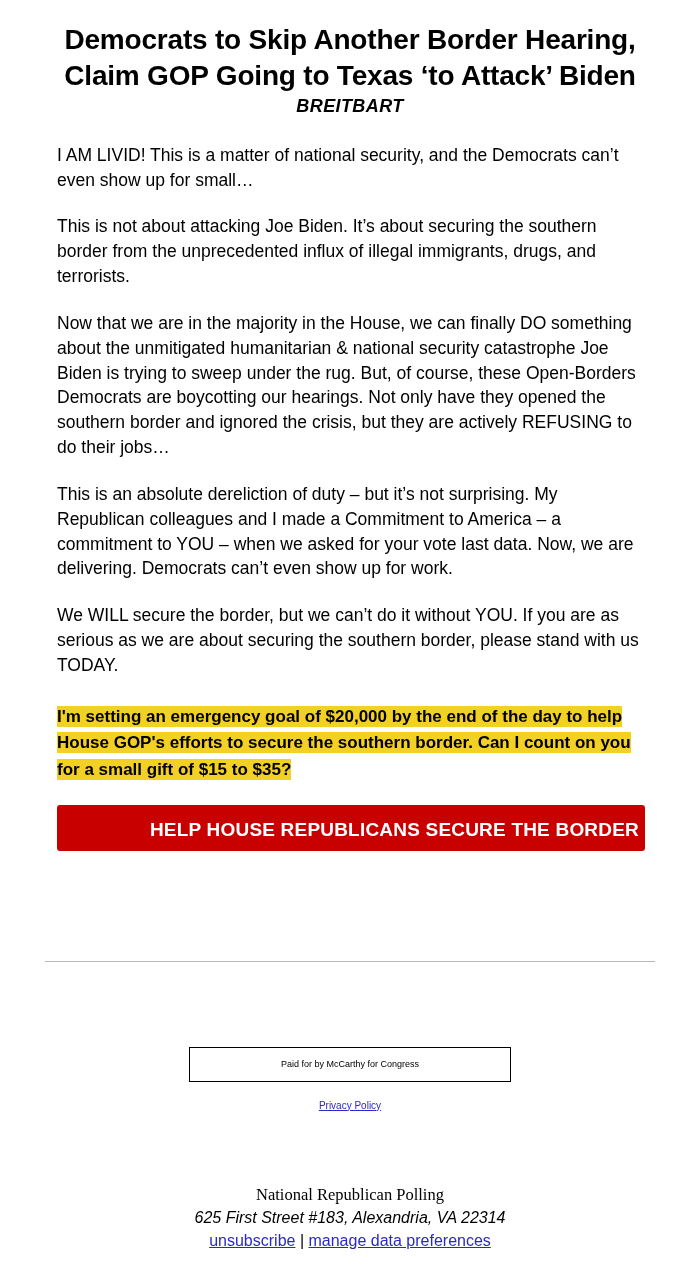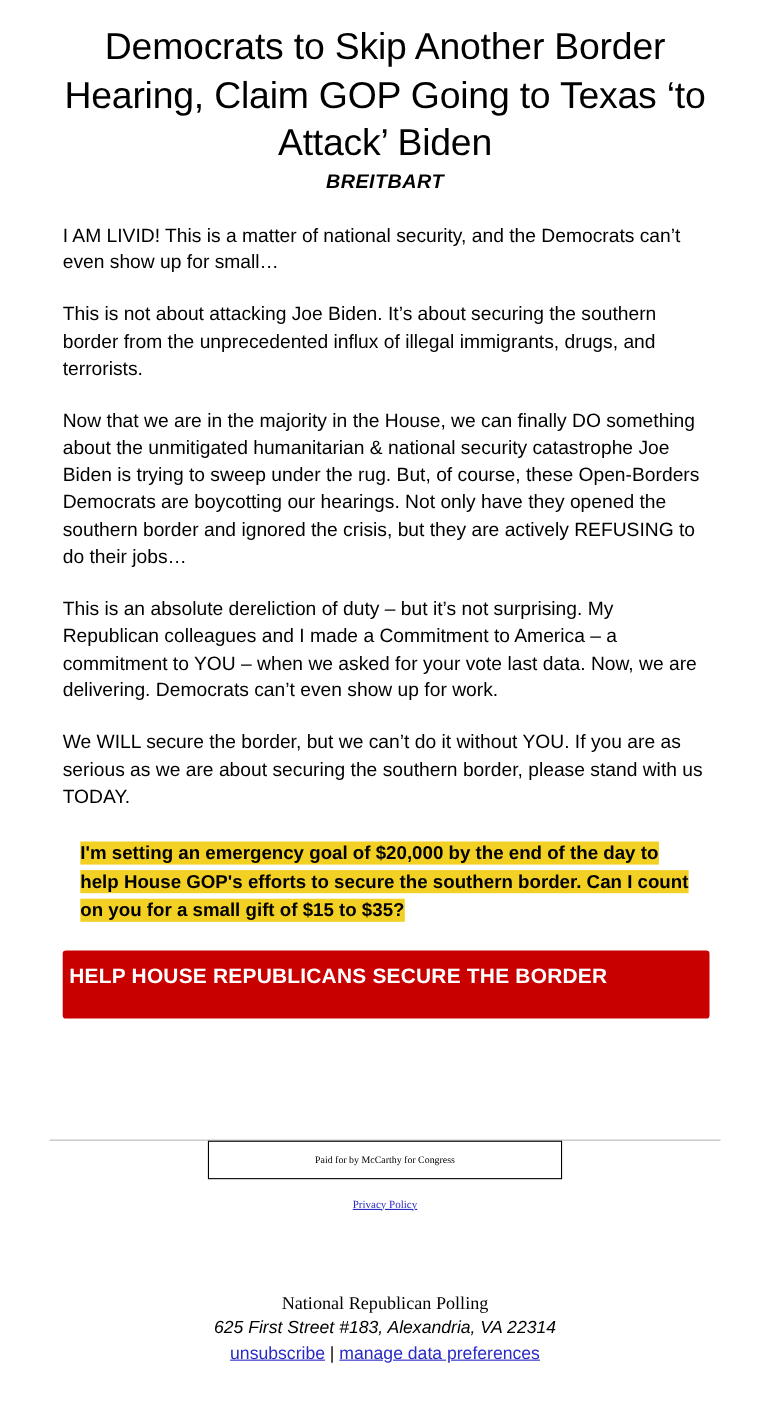--- a/index.html
+++ b/index.html
@@ -20,22 +20,22 @@
     min-height: 1282px;
     box-sizing: border-box;
   }
 
   
   .header {
     padding: 22px 40px 0 40px;
     text-align: center;
   }
   .headline {
-    font-size: 34px;
-    font-weight: normal;
+    font-size: 28px;
+    font-weight: bold;
     line-height: 1.28;
     letter-spacing: -0.2px;
     margin: 0;
   }
   .source {
     font-size: 18px;
     font-weight: bold;
     font-style: italic;
     margin: 2px 0 0 0;
     letter-spacing: 0.4px;
@@ -57,21 +57,21 @@
 
   
   .ask {
     padding: 0 55px 0 57px;
     margin-top: 26px;
   }
   .ask-text {
     font-size: 17px;
     font-weight: bold;
     line-height: 1.55;
-    margin: 16px;
+    margin: 0;
   }
   .ask-text span.hl {
     background-color: #f3d024;
     box-decoration-break: clone;
     -webkit-box-decoration-break: clone;
     padding: 1px 0;
   }
 
   
   .cta-wrap {
@@ -83,39 +83,39 @@
     width: 100%;
     box-sizing: border-box;
     background: #c80000;
     color: #ffffff;
     border: 0;
     border-radius: 3px;
     font-family: "Liberation Sans", sans-serif;
     font-size: 19px;
     font-weight: bold;
     letter-spacing: 0.2px;
-    text-align: left;
-    padding: 15px 6px 28px 6px;
+    text-align: right;
+    padding: 15px 6px 12px 6px;
     cursor: pointer;
     text-decoration: none;
     line-height: 1;
   }
 
   
   .divider {
     border: 0;
     border-top: 1px solid #b8b8b8;
     margin: 110px 45px 0 45px;
     height: 0;
   }
 
   
   .disclaimer {
+    margin-top: 85px;
     text-align: center;
-    font-family: Liberation Serif, serif;
   }
   .paid-box {
     display: inline-block;
     border: 1px solid #000000;
     width: 322px;
     box-sizing: border-box;
     padding: 11px 8px;
     font-size: 9px;
     line-height: 1.2;
   }

